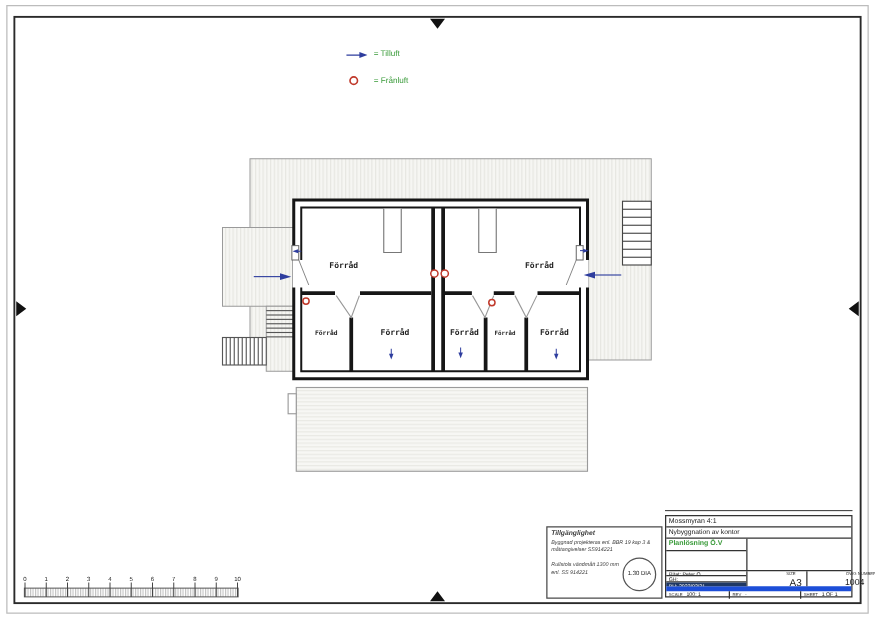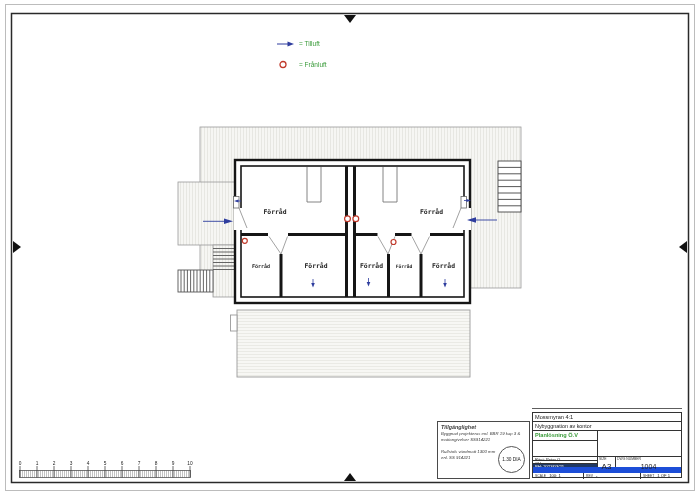--- a/index.html
+++ b/index.html
@@ -31,21 +31,21 @@
     font-size:5px;color:#222;
   }
   .tb-row1{height:9px;border-bottom:1px solid #333;line-height:8px;padding-left:2px;font-size:5.6px;}
   .tb-row2{height:9px;border-bottom:1px solid #333;line-height:8px;padding-left:2px;font-size:5.4px;}
   .tb-mid{height:26px;border-bottom:1px solid #333;display:flex;}
   .tb-mid-left{width:65px;border-right:1px solid #333;height:100%;}
   .tb-drawing-title{
     height:10px;border-bottom:1px solid #333;line-height:9px;padding-left:2px;
     color:#3a9b3a;font-weight:bold;font-size:5.6px;
   }
-  .tb-people{height:16px;display:flex;border-bottom:6px solid #1d4ed8;}
+  .tb-people{height:16px;display:flex;border-bottom:4px solid #1d4ed8;gap:30px;}
   .tb-people-left{width:65px;border-right:1px solid #333;display:flex;flex-direction:column;}
   .tb-person{flex:1;font-size:4.2px;line-height:5px;padding-left:2px;border-bottom:1px solid #333;overflow:hidden;white-space:nowrap;}
   .tb-person:last-child{border-bottom:none;}
   .tb-person.hl{background:#1f3864;color:#ffffff;}
   .tb-size-cell{width:18px;border-right:1px solid #333;position:relative;}
   .tb-dwg-cell{flex:1;position:relative;}
   .tb-cell-label{position:absolute;top:0;left:1px;font-size:3.4px;line-height:4px;color:#333;white-space:nowrap;}
   .tb-size-val{position:absolute;left:0;right:0;top:5px;text-align:center;font-size:8px;line-height:9px;}
   .tb-dwg-val{position:absolute;left:0;right:0;top:6px;text-align:center;font-size:7px;line-height:8px;}
   .tb-bottom{height:6px;display:flex;font-size:4.2px;line-height:5px;}

